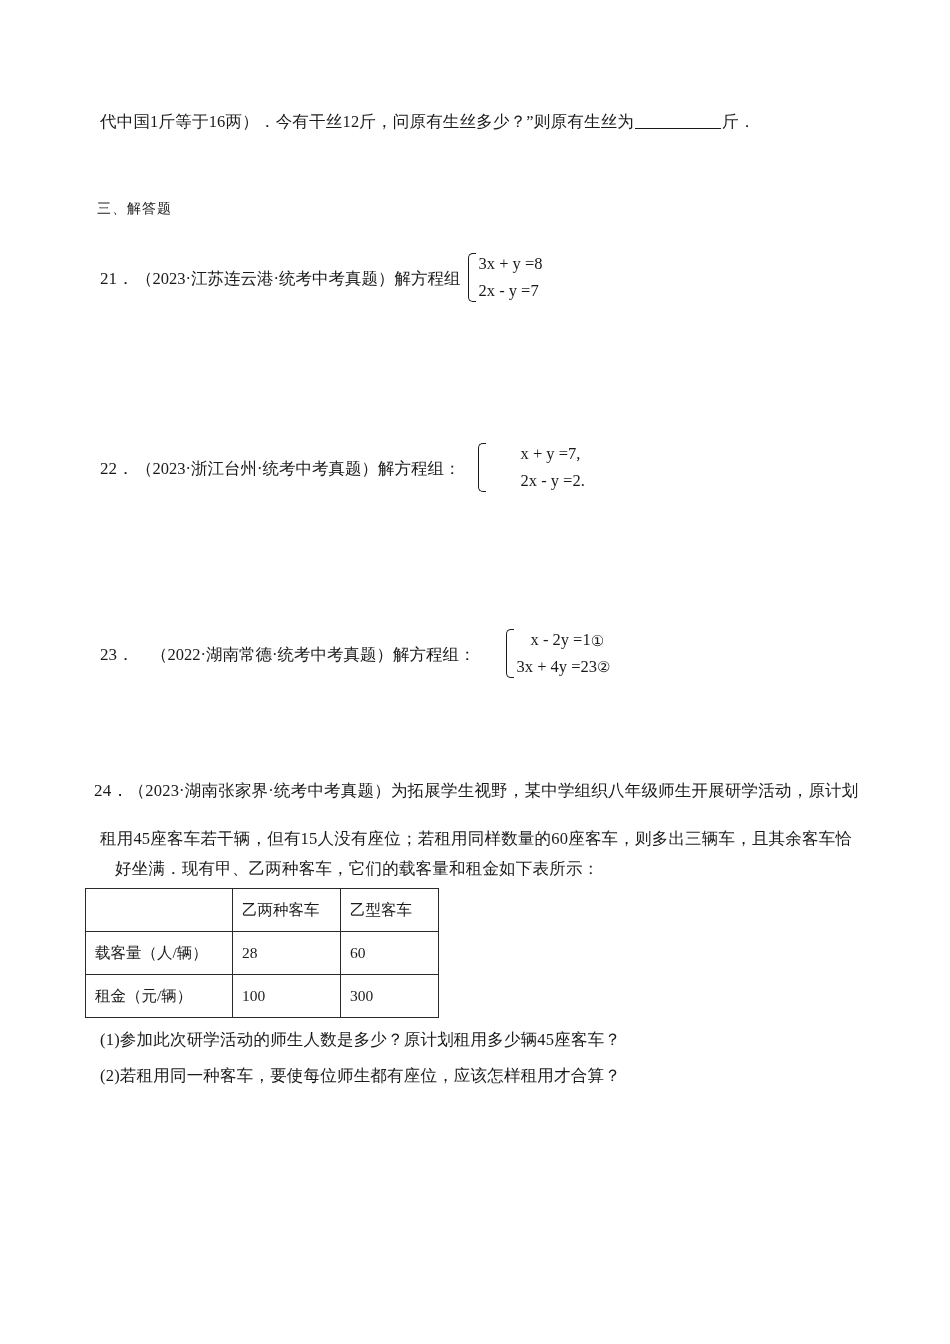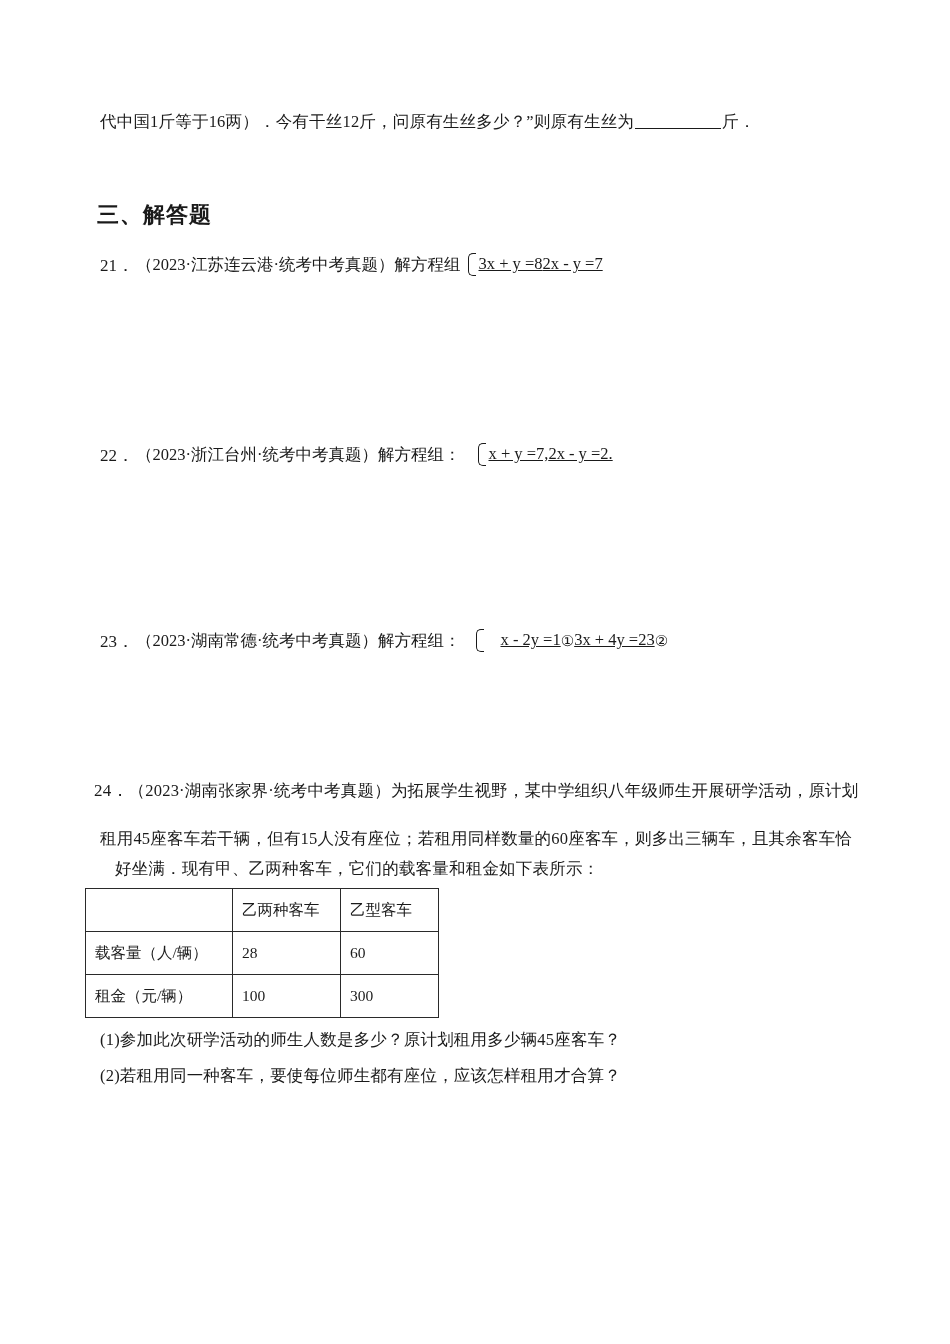--- a/index.html
+++ b/index.html
@@ -31,22 +31,22 @@
     letter-spacing: 0.2px;
     white-space: nowrap;
   }
   .cn { font-family: "Liberation Serif", "DejaVu Serif", serif; }
 
   
   .section-head {
     position: absolute;
     left: 85px;
     top: 200px;
-    font-size: 22px;
-    font-weight: bold;
+    font-size: 14px;
+    font-weight: normal;
     letter-spacing: 1px;
   }
 
   
   .qrow {
     position: absolute;
     display: flex;
     align-items: center;
     font-size: 16.5px;
     white-space: nowrap;
@@ -80,24 +80,23 @@
     top: 2px;
     bottom: 2px;
     width: 7px;
     border-left: 1.3px solid #1a1a1a;
     border-top: 1.3px solid #1a1a1a;
     border-bottom: 1.3px solid #1a1a1a;
     border-radius: 5px 0 0 5px;
   }
   .eqlines {
     display: flex;
-    flex-direction: row;
+    flex-direction: column;
     justify-content: center;
     padding-left: 5px;
-    text-decoration: underline;
   }
   .eqline {
     font-size: 16.5px;
     line-height: 1.62;
     white-space: nowrap;
     font-family: "Liberation Serif", "DejaVu Serif", serif;
   }
   .circ {
     display: inline-block;
     font-size: 15px;
@@ -155,32 +154,32 @@
       <span class="eqlines">
         <span class="eqline">3x + y =8</span>
         <span class="eqline">2x - y =7</span>
       </span>
     </span>
   </div>
 
   <div class="qrow" style="left:88px; top:442px;">
     <span class="qnum">22．</span>
     <span class="qlead cn">（2023·浙江台州·统考中考真题）解方程组：</span>
-    <span class="eqsys" style="margin-left:14px;">
+    <span class="eqsys" style="margin-left:14px;gap:32px;">
       <span class="brace"></span>
       <span class="eqlines">
         <span class="eqline">x + y =7,</span>
         <span class="eqline">2x - y =2.</span>
       </span>
     </span>
   </div>
 
-  <div class="qrow" style="left:88px; top:628px;">
+  <div class="qrow" style="left:88px; top:628px;gap:15px;">
     <span class="qnum">23．</span>
-    <span class="qlead cn">（2023·湖南常德·统考中考真题）解方程组：</span>
+    <span class="qlead cn">（2022·湖南常德·统考中考真题）解方程组：</span>
     <span class="eqsys" style="margin-left:12px;">
       <span class="brace"></span>
       <span class="eqlines">
         <span class="eqline" style="padding-left:14px;"><span>x - 2y =1</span><span class="circ">①</span></span>
         <span class="eqline"><span>3x + 4y =23</span><span class="circ">②</span></span>
       </span>
     </span>
   </div>
 
   <div class="para cn" style="left:82px; top:778px;text-align:right;">

